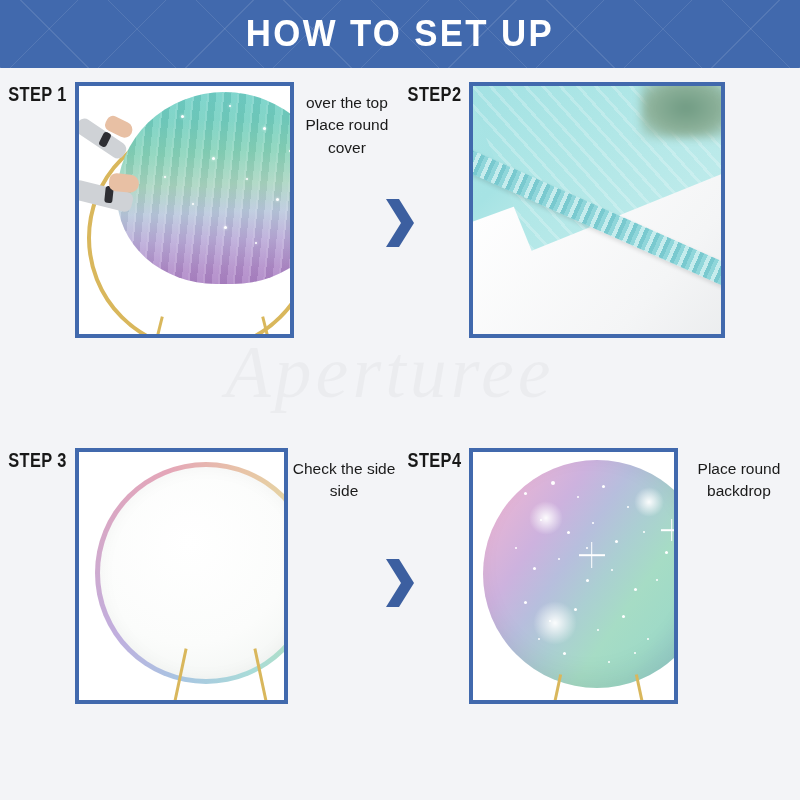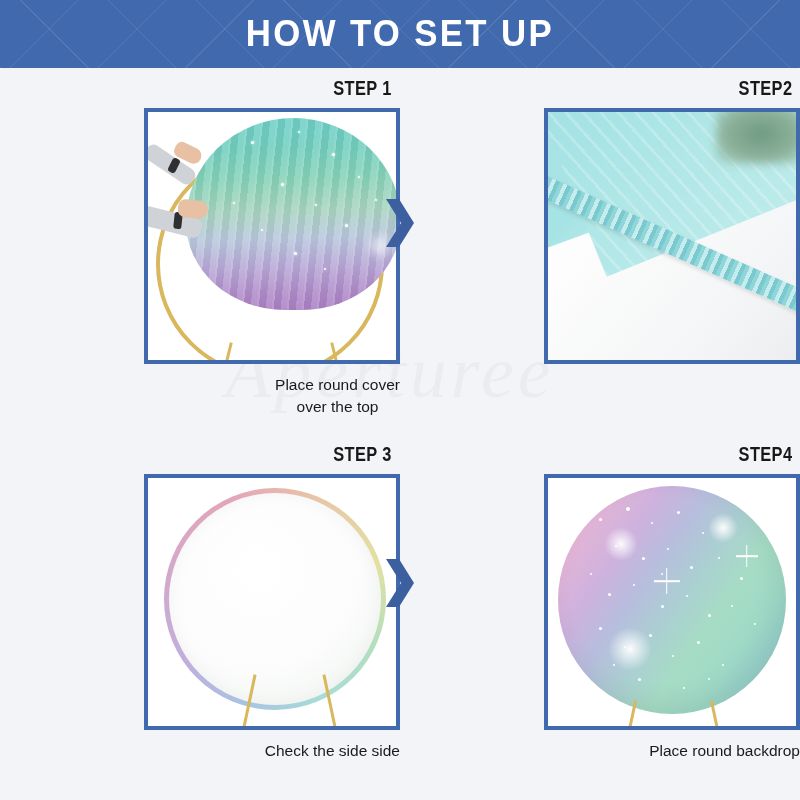--- a/index.html
+++ b/index.html
@@ -66,23 +66,23 @@
     z-index: 1;
     width: 800px;
     height: 732px;
     display: grid;
     grid-template-columns: 1fr 1fr;
     grid-template-rows: 1fr 1fr;
   }
   .step-cell {
     position: relative;
     display: flex;
-    flex-direction: column;
-    align-items: flex-end;
-    padding-top: 8px;
+    flex-direction: row;
+    align-items: flex-start;
+    padding-top: 14px;
   }
   .step-label {
     font-size: 21px;
     font-weight: bold;
     color: #181818;
     letter-spacing: .5px;
     transform: scaleX(.78);
     font-family: "Liberation Sans", sans-serif;
     margin-bottom: 8px;
     white-space: nowrap;
@@ -308,22 +308,22 @@
         </div>
       </div>
       <div class="s1-arm a1"></div>
       <div class="s1-arm a2"></div>
       <div class="s1-cuff c1"></div>
       <div class="s1-cuff c2"></div>
       <div class="s1-hand h1"></div>
       <div class="s1-hand h2"></div>
     </div>
     <div class="caption">
+      <div>over the top</div>
       <div>Place round cover</div>
-      <div>over the top</div>
     </div>
   </div>
 
   <div class="step-cell">
     <div class="step-label">STEP2</div>
     <div class="photo-frame">
       <div class="s2-bg"></div>
       <div class="s2-white"></div>
       <div class="s2-top">
         <div class="s2-sheen"></div>

